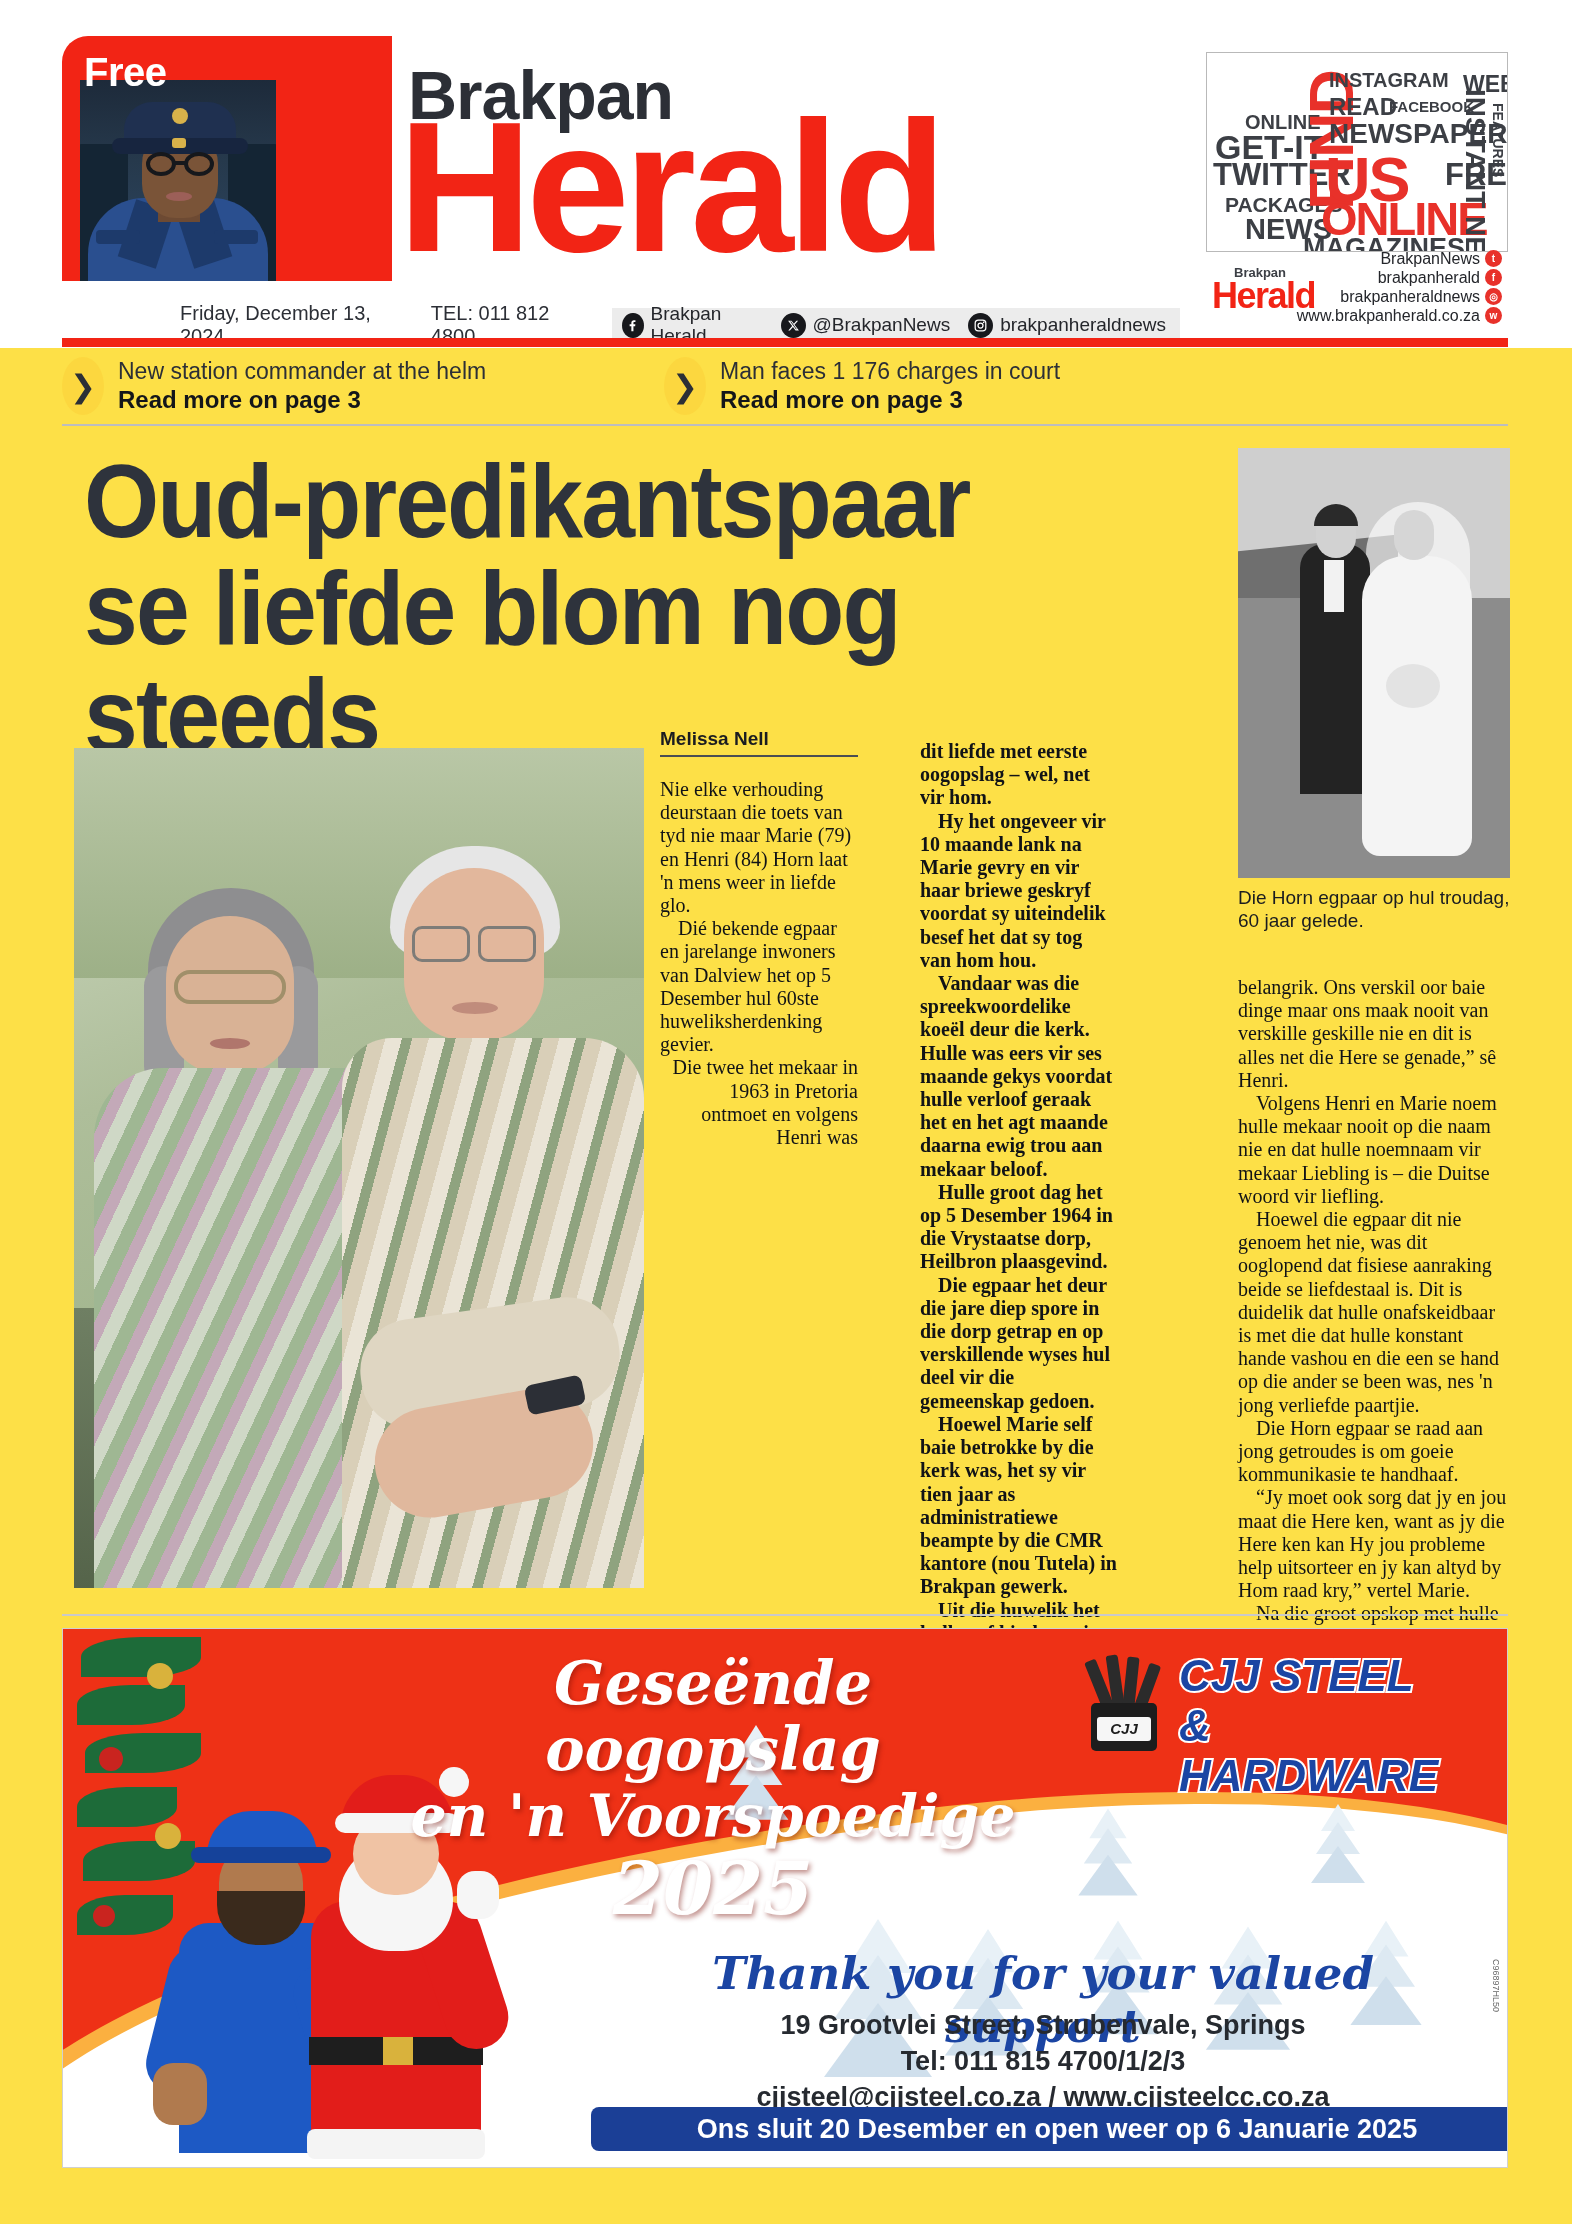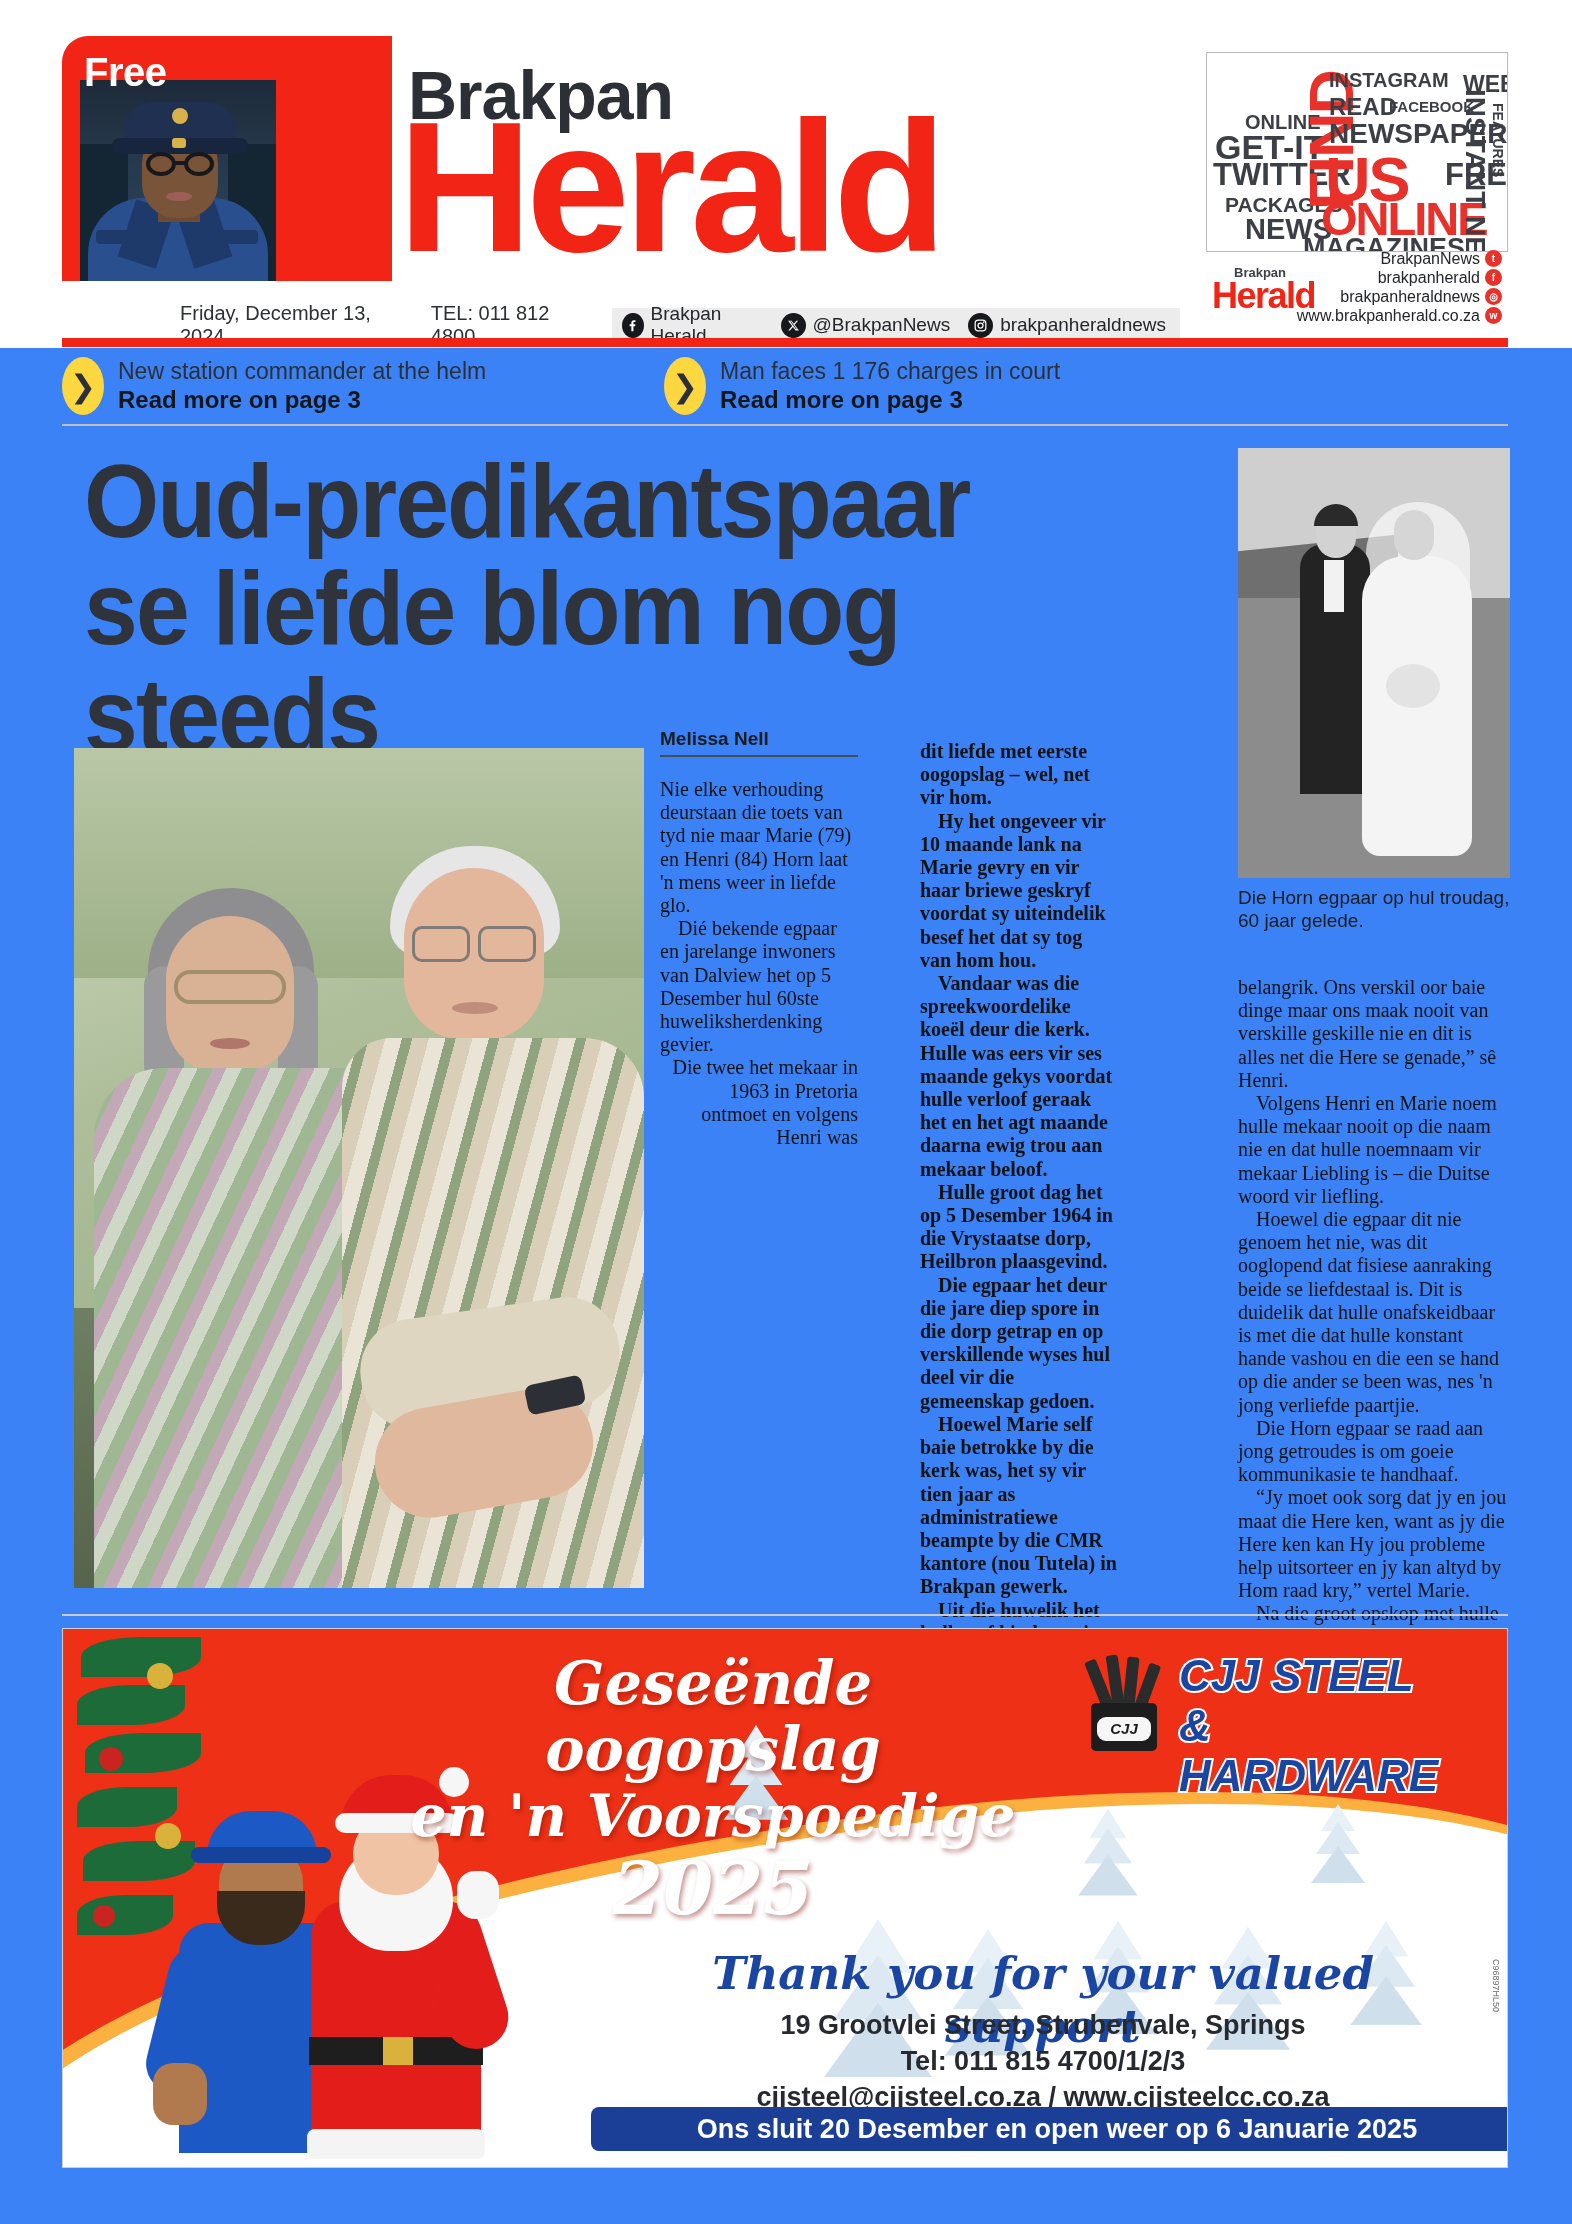--- a/index.html
+++ b/index.html
@@ -2,21 +2,21 @@
 <html><head>
 <meta charset="utf-8">
 <style>
   * { box-sizing: border-box; margin:0; padding:0; }
   html,body { background:#8d8d8d; }
   body { font-family:"Liberation Sans", sans-serif; }
 
   .page {
     position:relative;
     width:1572px; height:2224px;
-    background:#3b82f6;
+    background:#fde047;
     overflow:hidden;
   }
 
   
   .masthead { position:absolute; left:0; top:0; width:1572px; height:348px; background:#fff; }
 
   .mast-inner { position:absolute; left:62px; top:28px; width:1160px; height:288px; }
 
   
   .h-block {
@@ -257,21 +257,21 @@
     text-shadow:2px 3px 5px rgba(120,14,4,.45);
   }
   .ad-l1 { font-size:59px; line-height:66px; }
   .ad-l2 { font-size:57px; line-height:66px; }
   .ad-l3 { font-size:72px; line-height:80px; }
   .cjj-block { position:absolute; left:1016px; top:22px; width:370px; }
   .cjj-tin {
     position:absolute; left:-2px; top:4px; width:96px; height:96px;
   }
   .cjj-can { position:absolute; left:14px; top:48px; width:66px; height:48px; background:#1d1d1d; border-radius:5px; }
-  .cjj-can-lbl { position:absolute; left:20px; top:62px; width:54px; height:24px; background:#f6f6f6; border-radius:9px;
+  .cjj-can-lbl { position:absolute; left:20px; top:62px; width:54px; height:24px; background:#f6f6f6; border-radius:3px;
                  font-size:15px; font-weight:700; color:#1d1d1d; text-align:center; line-height:24px; font-style:italic; }
   .cjj-tool { position:absolute; width:12px; height:50px; background:#2b2b2b; border-radius:3px; }
   .cjj-name {
     position:absolute; left:100px; top:0px; width:270px;
     font-size:44px; line-height:50px; font-weight:700; font-style:italic;
     color:#1b45a3; letter-spacing:0px;
     -webkit-text-stroke:4px #ffffff; paint-order:stroke fill;
   }
 
   .ad-thanks {

